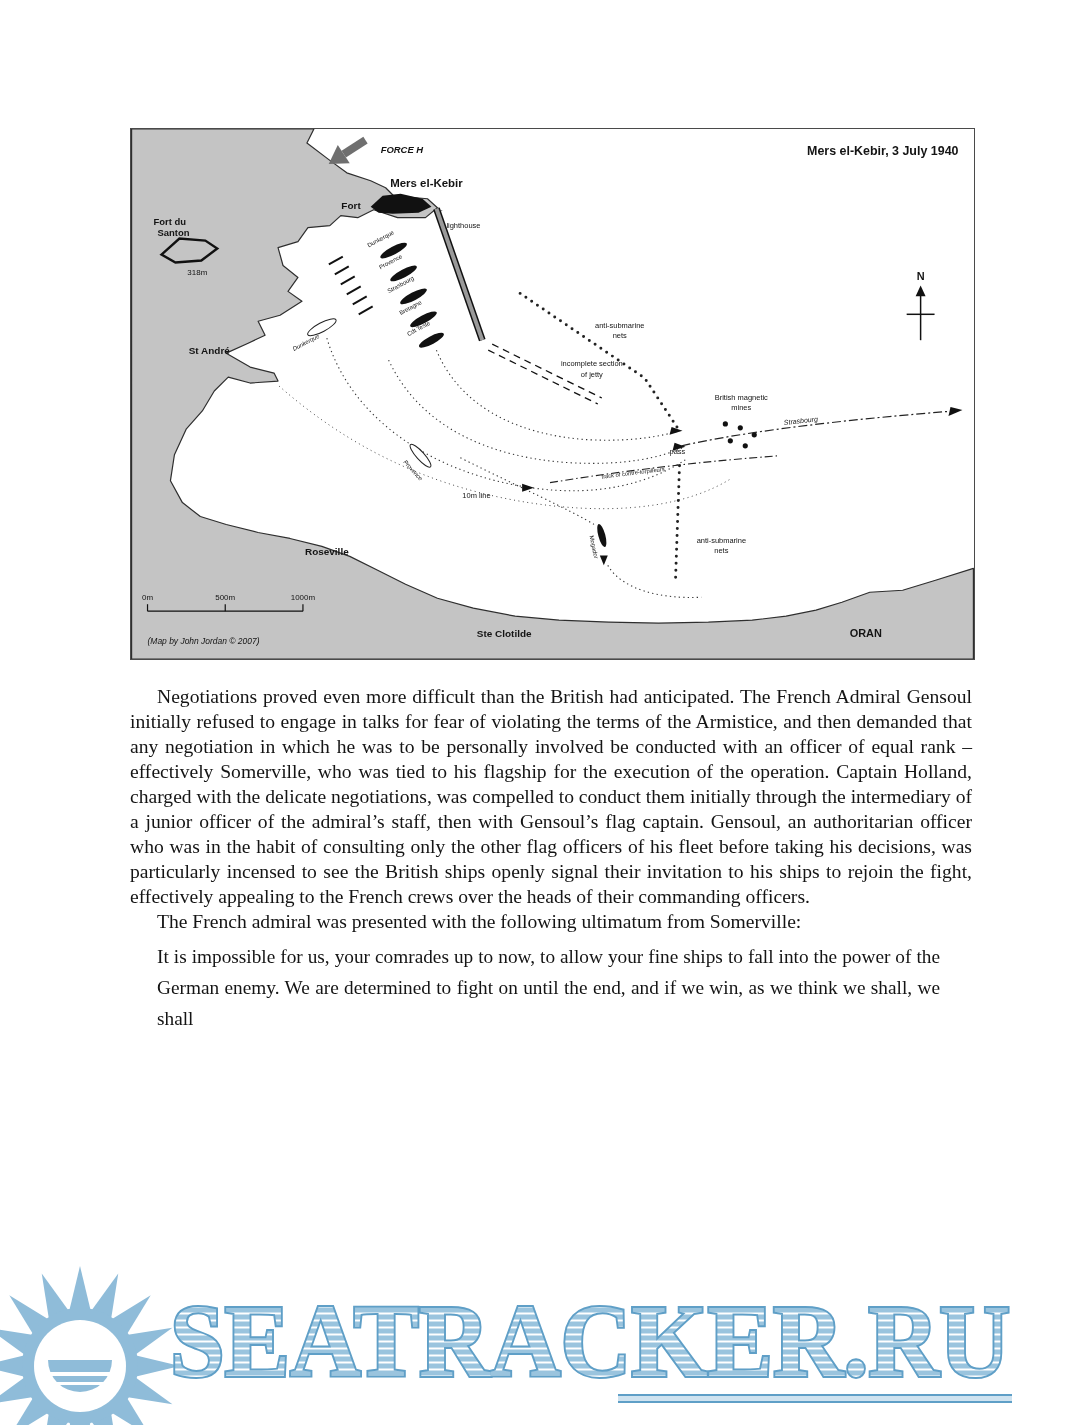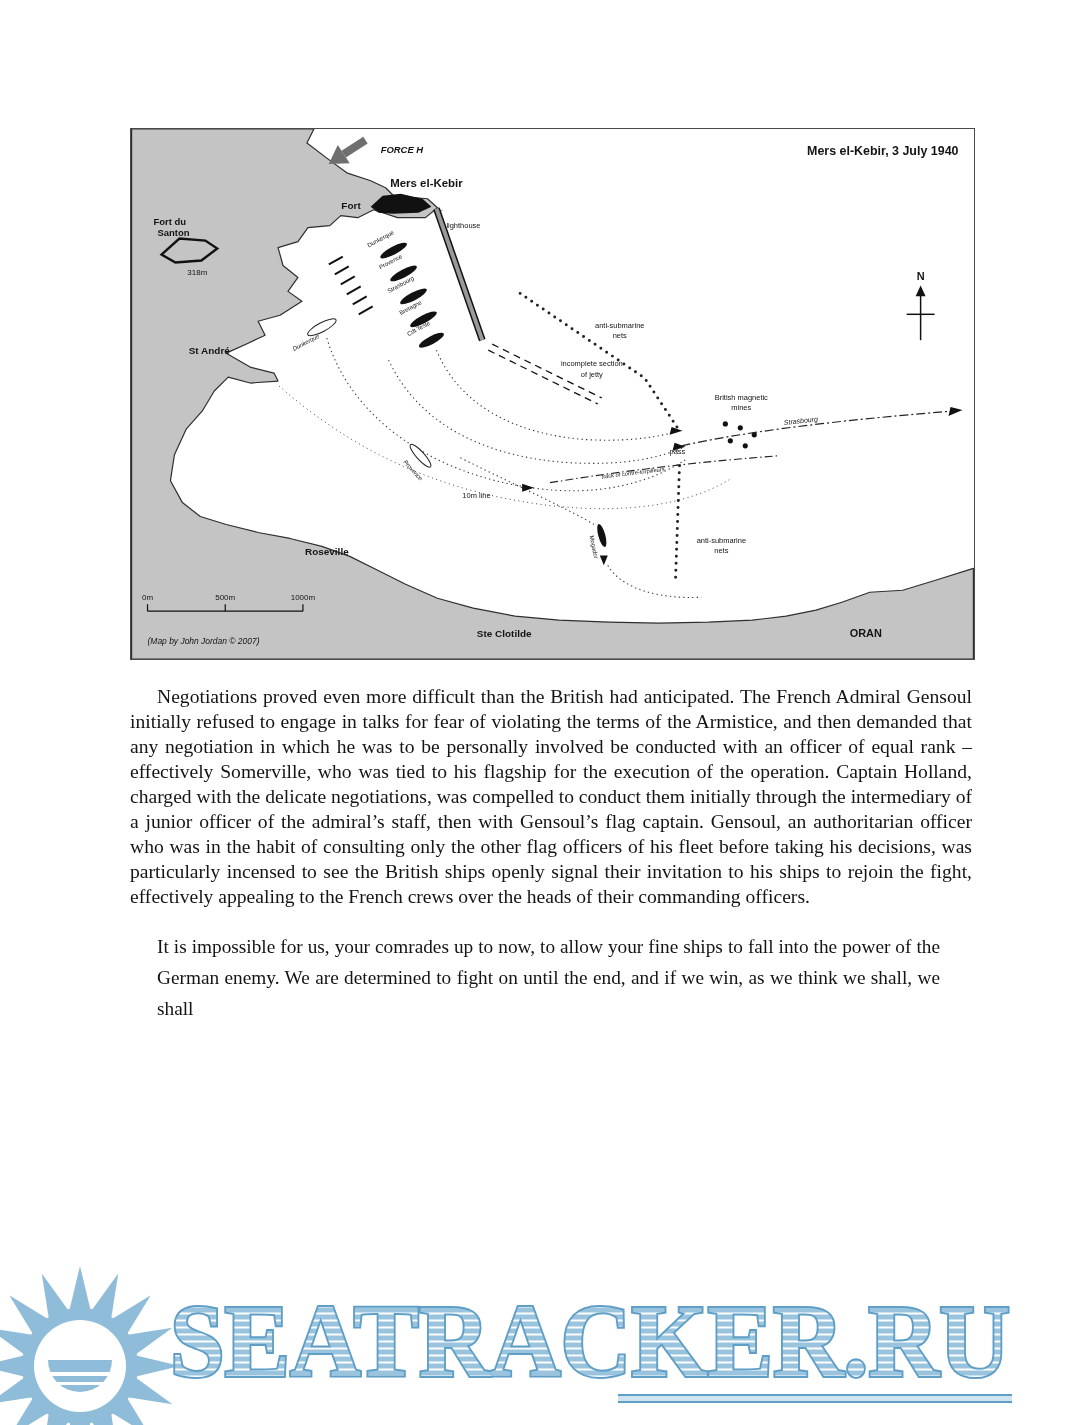--- a/index.html
+++ b/index.html
@@ -12,21 +12,21 @@
     position:absolute;left:130px;top:128px;width:845px;height:532px;
     border:1.4px solid #4a4a4a;box-sizing:border-box;background:#fff;
   }
   .map-box svg{display:block;width:100%;height:100%;}
   .map-box text{font-family:"Liberation Sans",sans-serif;fill:#141414;}
   .t-b{font-weight:bold;}
   .t-i{font-style:italic;}
   
   .body-text{position:absolute;left:130px;top:684px;width:842px;color:#141414;}
   p.para{margin:0;text-indent:27px;font-size:19.6px;line-height:25px;text-align:justify;}
-  p.quote{margin:22px 32px 0 27px;text-indent:0;font-size:19.3px;line-height:31px;text-align:justify;}
+  p.quote{margin:7px 32px 0 27px;text-indent:0;font-size:19.3px;line-height:31px;text-align:justify;}
   
   .watermark{position:absolute;left:0;top:1248px;width:1080px;height:177px;padding-left:12px;}
   .wm-sun{position:absolute;left:-32px;top:6px;width:228px;height:228px;}
   .wm-text{position:absolute;left:168px;top:32px;width:847px;height:128px;}
   .wm-underline{
     position:absolute;left:618px;top:146px;width:394px;height:9px;
     background:#cfe3f0;border-top:2.6px solid #5f9fc7;border-bottom:2.6px solid #5f9fc7;
     box-sizing:border-box;
   }
 </style>
@@ -168,20 +168,21 @@
       <text x="16" y="473" text-anchor="middle" font-size="8">0m</text>
       <text x="94" y="473" text-anchor="middle" font-size="8">500m</text>
       <text x="172" y="473" text-anchor="middle" font-size="8">1000m</text>
 
       <text class="t-i" x="16" y="517" font-size="8.5">(Map by John Jordan © 2007)</text>
     </svg>
   </div>
 
   <div class="body-text">
     <p class="para">Negotiations proved even more difficult than the British had anticipated. The French Admiral Gensoul initially refused to engage in talks for fear of violating the terms of the Armistice, and then demanded that any negotiation in which he was to be personally involved be conducted with an officer of equal rank – effectively Somerville, who was tied to his flagship for the execution of the operation. Captain Holland, charged with the delicate negotiations, was compelled to conduct them initially through the intermediary of a junior officer of the admiral’s staff, then with Gensoul’s flag captain. Gensoul, an authoritarian officer who was in the habit of consulting only the other flag officers of his fleet before taking his decisions, was particularly incensed to see the British ships openly signal their invitation to his ships to rejoin the fight, effectively appealing to the French crews over the heads of their commanding officers.</p>
+    <p class="para">The French admiral was presented with the following ultimatum from Somerville:</p>
     <p class="quote">It is impossible for us, your comrades up to now, to allow your fine ships to fall into the power of the German enemy. We are determined to fight on until the end, and if we win, as we think we shall, we shall</p>
   </div>
 
   <div class="watermark">
     <svg class="wm-sun" viewBox="0 0 228 228">
       <g fill="#8fbcd9">
         <path id="sunray" d="M112,12 L124,62 L100,62 Z"></path>
         <use href="#sunray" transform="rotate(22.5 112 112)"></use>
         <use href="#sunray" transform="rotate(45 112 112)"></use>
         <use href="#sunray" transform="rotate(67.5 112 112)"></use>

